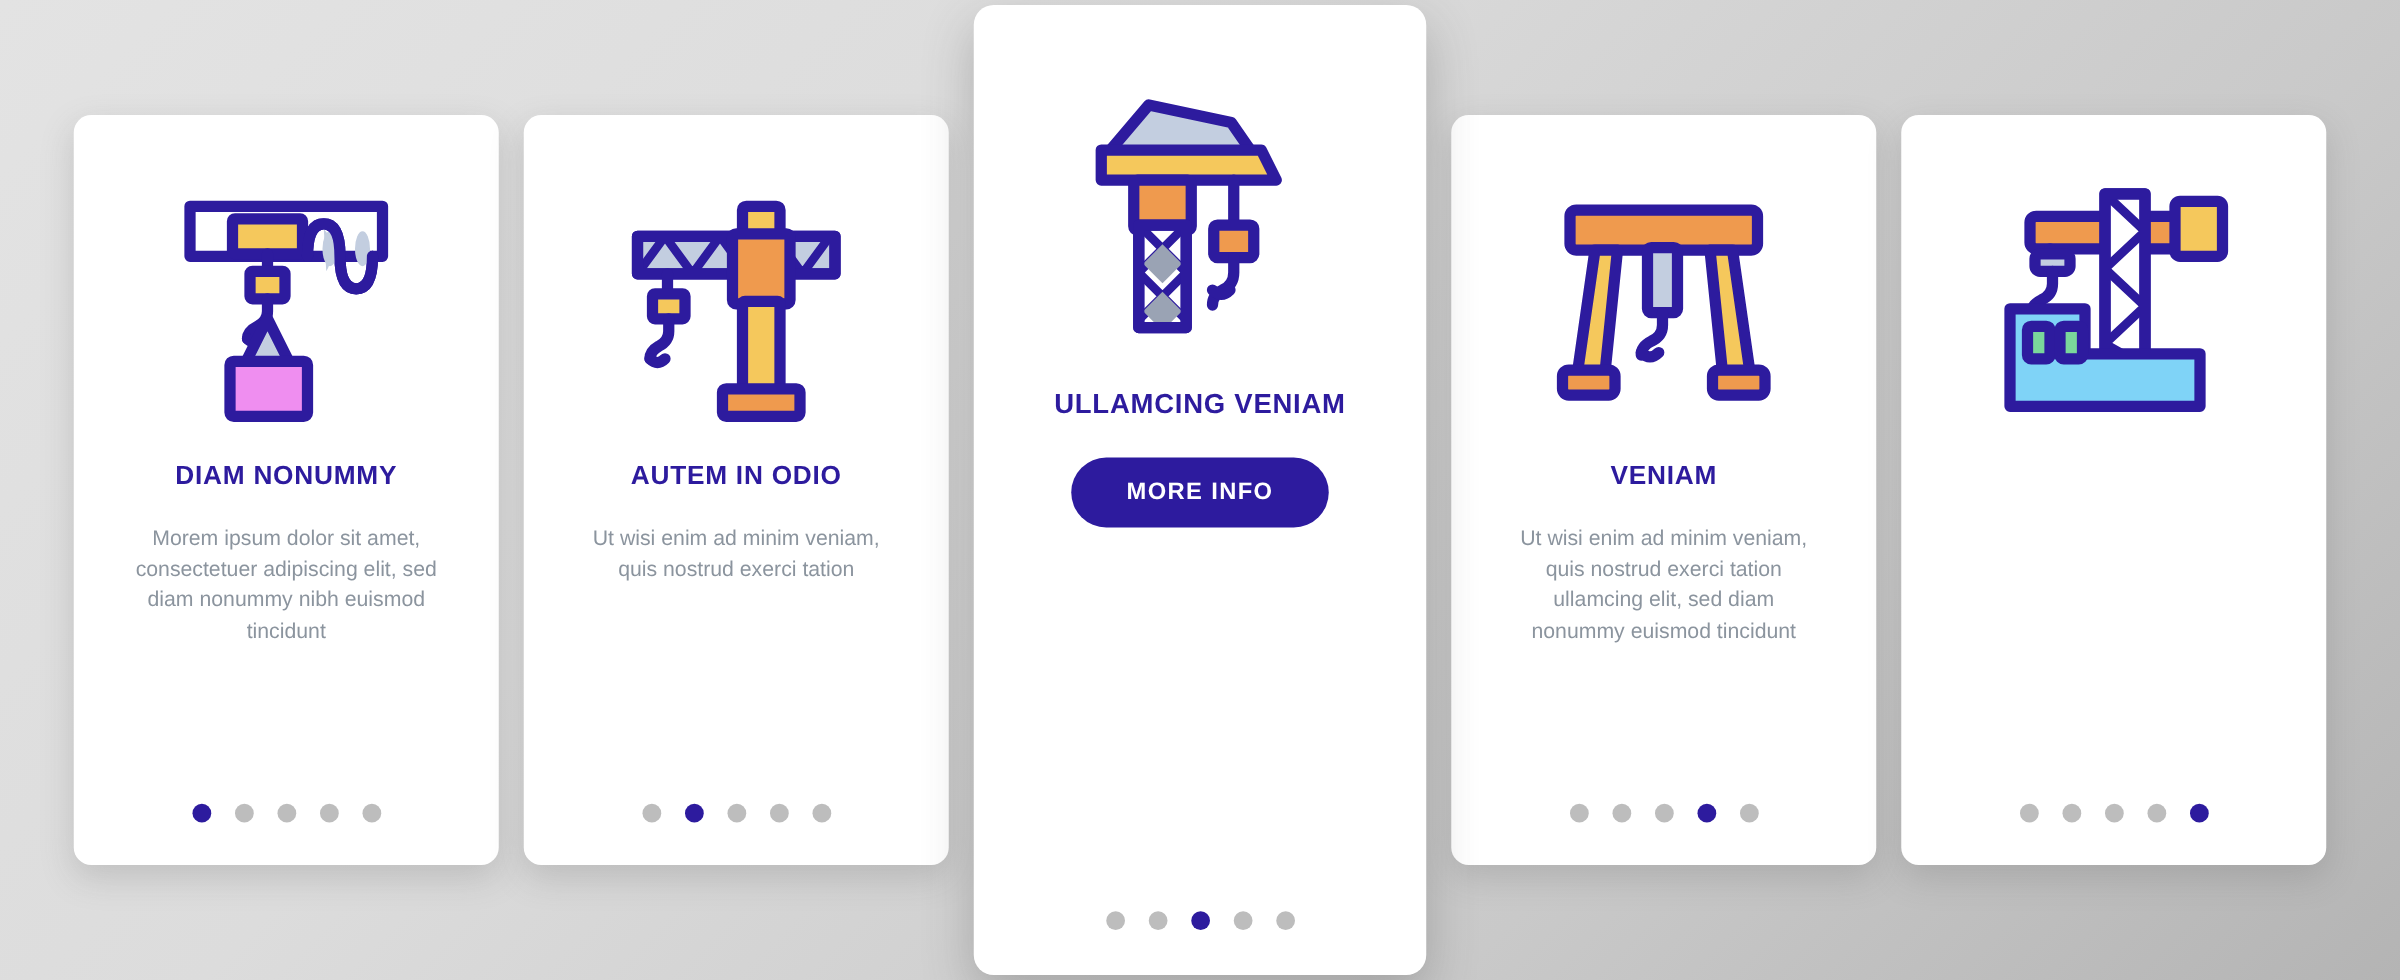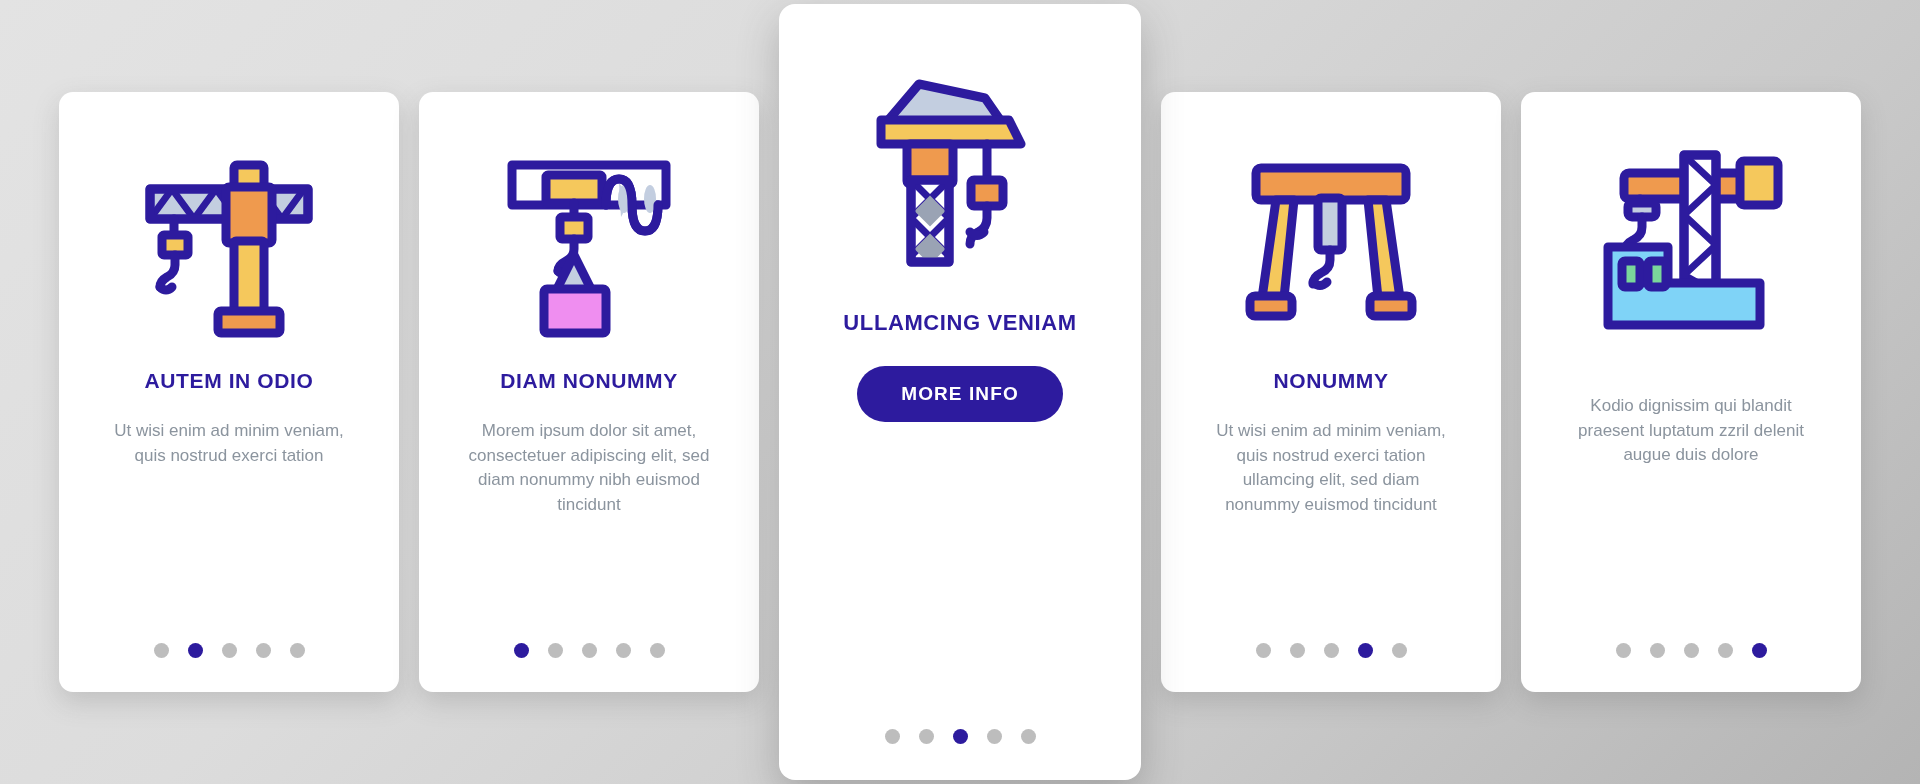--- a/index.html
+++ b/index.html
@@ -146,55 +146,20 @@
 <body>
 
 <div id="stage">
   <div class="cards-row">
 
     <div class="card">
       <div class="icon-wrap">
         <svg width="190" height="200" viewBox="0 0 190 200" fill="none">
           <g stroke="#2d1b9e" stroke-width="9" stroke-linecap="round" stroke-linejoin="round">
 
-            <path d="M16 46 H174 V76 H16 Z" fill="#c3cee0"></path>
-            <path d="M16 76 L38 46 L60 76 L82 46 L104 76 L126 46 L148 76 L170 46" fill="none" stroke-width="7"></path>
-            <path d="M16 46 H174 V76 H16 Z" fill="none"></path>
-
-            <rect x="100" y="22" width="30" height="26" rx="3" fill="#f5c85c"></rect>
-            <rect x="92" y="44" width="46" height="56" rx="3" fill="#ef9a4e"></rect>
-
-            <rect x="100" y="98" width="30" height="74" rx="2" fill="#f5c85c"></rect>
-
-            <rect x="84" y="168" width="62" height="22" rx="3" fill="#ef9a4e"></rect>
-
-            <path d="M40 76 V92"></path>
-            <rect x="28" y="92" width="26" height="20" rx="2" fill="#f5c85c"></rect>
-            <path d="M41 112 V122 q0 8 -8 12 q-7 4 -7 10" fill="none"></path>
-            <path d="M26 144 q6 6 12 0" fill="none"></path>
-          </g>
-        </svg>
-      </div>
-      <h2 class="card-title">AUTEM IN ODIO</h2>
-      <p class="card-body">Ut wisi enim ad minim veniam, quis nostrud exerci tation</p>
-      <div class="spacer"></div>
-      <div class="dots">
-        <span class="dot"></span>
-        <span class="dot active"></span>
-        <span class="dot"></span>
-        <span class="dot"></span>
-        <span class="dot"></span>
-      </div>
-    </div>
-
-    <div class="card">
-      <div class="icon-wrap">
-        <svg width="190" height="200" viewBox="0 0 190 200" fill="none">
-          <g stroke="#2d1b9e" stroke-width="9" stroke-linecap="round" stroke-linejoin="round">
-
             <path d="M18 22 H172 V62 H18 Z" fill="#ffffff"></path>
 
             <rect x="52" y="32" width="56" height="28" rx="2" fill="#f5c85c"></rect>
 
             <path d="M112 62 q0 -26 13 -26 q13 0 13 26 q0 26 13 26 q13 0 13 -26" fill="none"></path>
             <path d="M125 40 q6 6 6 18 q0 10 -4 16" stroke="none" fill="#c3cee0"></path>
             <ellipse cx="130" cy="56" rx="6" ry="14" fill="#c3cee0" stroke="none"></ellipse>
             <ellipse cx="156" cy="56" rx="6" ry="14" fill="#c3cee0" stroke="none"></ellipse>
             <path d="M112 62 q0 -26 13 -26 q13 0 13 26 q0 26 13 26 q13 0 13 -26" fill="none"></path>
 
@@ -216,20 +181,55 @@
       <div class="spacer"></div>
       <div class="dots">
         <span class="dot active"></span>
         <span class="dot"></span>
         <span class="dot"></span>
         <span class="dot"></span>
         <span class="dot"></span>
       </div>
     </div>
 
+    <div class="card">
+      <div class="icon-wrap">
+        <svg width="190" height="200" viewBox="0 0 190 200" fill="none">
+          <g stroke="#2d1b9e" stroke-width="9" stroke-linecap="round" stroke-linejoin="round">
+
+            <path d="M16 46 H174 V76 H16 Z" fill="#c3cee0"></path>
+            <path d="M16 76 L38 46 L60 76 L82 46 L104 76 L126 46 L148 76 L170 46" fill="none" stroke-width="7"></path>
+            <path d="M16 46 H174 V76 H16 Z" fill="none"></path>
+
+            <rect x="100" y="22" width="30" height="26" rx="3" fill="#f5c85c"></rect>
+            <rect x="92" y="44" width="46" height="56" rx="3" fill="#ef9a4e"></rect>
+
+            <rect x="100" y="98" width="30" height="74" rx="2" fill="#f5c85c"></rect>
+
+            <rect x="84" y="168" width="62" height="22" rx="3" fill="#ef9a4e"></rect>
+
+            <path d="M40 76 V92"></path>
+            <rect x="28" y="92" width="26" height="20" rx="2" fill="#f5c85c"></rect>
+            <path d="M41 112 V122 q0 8 -8 12 q-7 4 -7 10" fill="none"></path>
+            <path d="M26 144 q6 6 12 0" fill="none"></path>
+          </g>
+        </svg>
+      </div>
+      <h2 class="card-title">AUTEM IN ODIO</h2>
+      <p class="card-body">Ut wisi enim ad minim veniam, quis nostrud exerci tation</p>
+      <div class="spacer"></div>
+      <div class="dots">
+        <span class="dot"></span>
+        <span class="dot active"></span>
+        <span class="dot"></span>
+        <span class="dot"></span>
+        <span class="dot"></span>
+      </div>
+    </div>
+
     <div class="card featured">
       <div class="icon-wrap">
         <svg width="195" height="205" viewBox="0 0 195 205" fill="none">
           <g stroke="#2d1b9e" stroke-width="9" stroke-linecap="round" stroke-linejoin="round">
 
             <path d="M56 16 L22 56 H140 L122 30 Z" fill="#c3cee0"></path>
 
             <path d="M18 52 H146 L158 76 H18 Z" fill="#f5c85c"></path>
 
             <rect x="44" y="76" width="46" height="40" rx="3" fill="#ef9a4e"></rect>
@@ -273,21 +273,21 @@
             <rect x="14" y="148" width="42" height="20" rx="5" fill="#ef9a4e"></rect>
 
             <rect x="134" y="148" width="42" height="20" rx="5" fill="#ef9a4e"></rect>
 
             <rect x="82" y="50" width="24" height="52" rx="3" fill="#c3cee0"></rect>
             <path d="M94 102 V112 q0 9 -9 13 q-8 4 -8 11" fill="none"></path>
             <path d="M77 134 q7 7 14 0" fill="none"></path>
           </g>
         </svg>
       </div>
-      <h2 class="card-title">NONUMMY</h2>
+      <h2 class="card-title">VENIAM</h2>
       <p class="card-body">Ut wisi enim ad minim veniam, quis nostrud exerci tation ullamcing elit, sed diam nonummy euismod tincidunt</p>
       <div class="spacer"></div>
       <div class="dots">
         <span class="dot"></span>
         <span class="dot"></span>
         <span class="dot"></span>
         <span class="dot active"></span>
         <span class="dot"></span>
       </div>
     </div>
@@ -309,21 +309,20 @@
             <rect x="34" y="60" width="28" height="14" rx="4" fill="#c3cee0"></rect>
             <path d="M48 74 V84 q0 9 -9 13 q-8 4 -8 11" fill="none"></path>
             <path d="M31 106 q7 7 14 0" fill="none"></path>
 
             <path d="M14 104 H74 V140 H166 V182 H14 Z" fill="#7fd3f7"></path>
             <rect x="28" y="118" width="18" height="26" rx="3" fill="#7ad69b"></rect>
             <rect x="54" y="118" width="18" height="26" rx="3" fill="#7ad69b"></rect>
           </g>
         </svg>
       </div>
-      <p class="card-body">Kodio dignissim qui blandit praesent luptatum zzril delenit augue duis dolore</p>
       <div class="spacer"></div>
       <div class="dots">
         <span class="dot"></span>
         <span class="dot"></span>
         <span class="dot"></span>
         <span class="dot"></span>
         <span class="dot active"></span>
       </div>
     </div>
 

